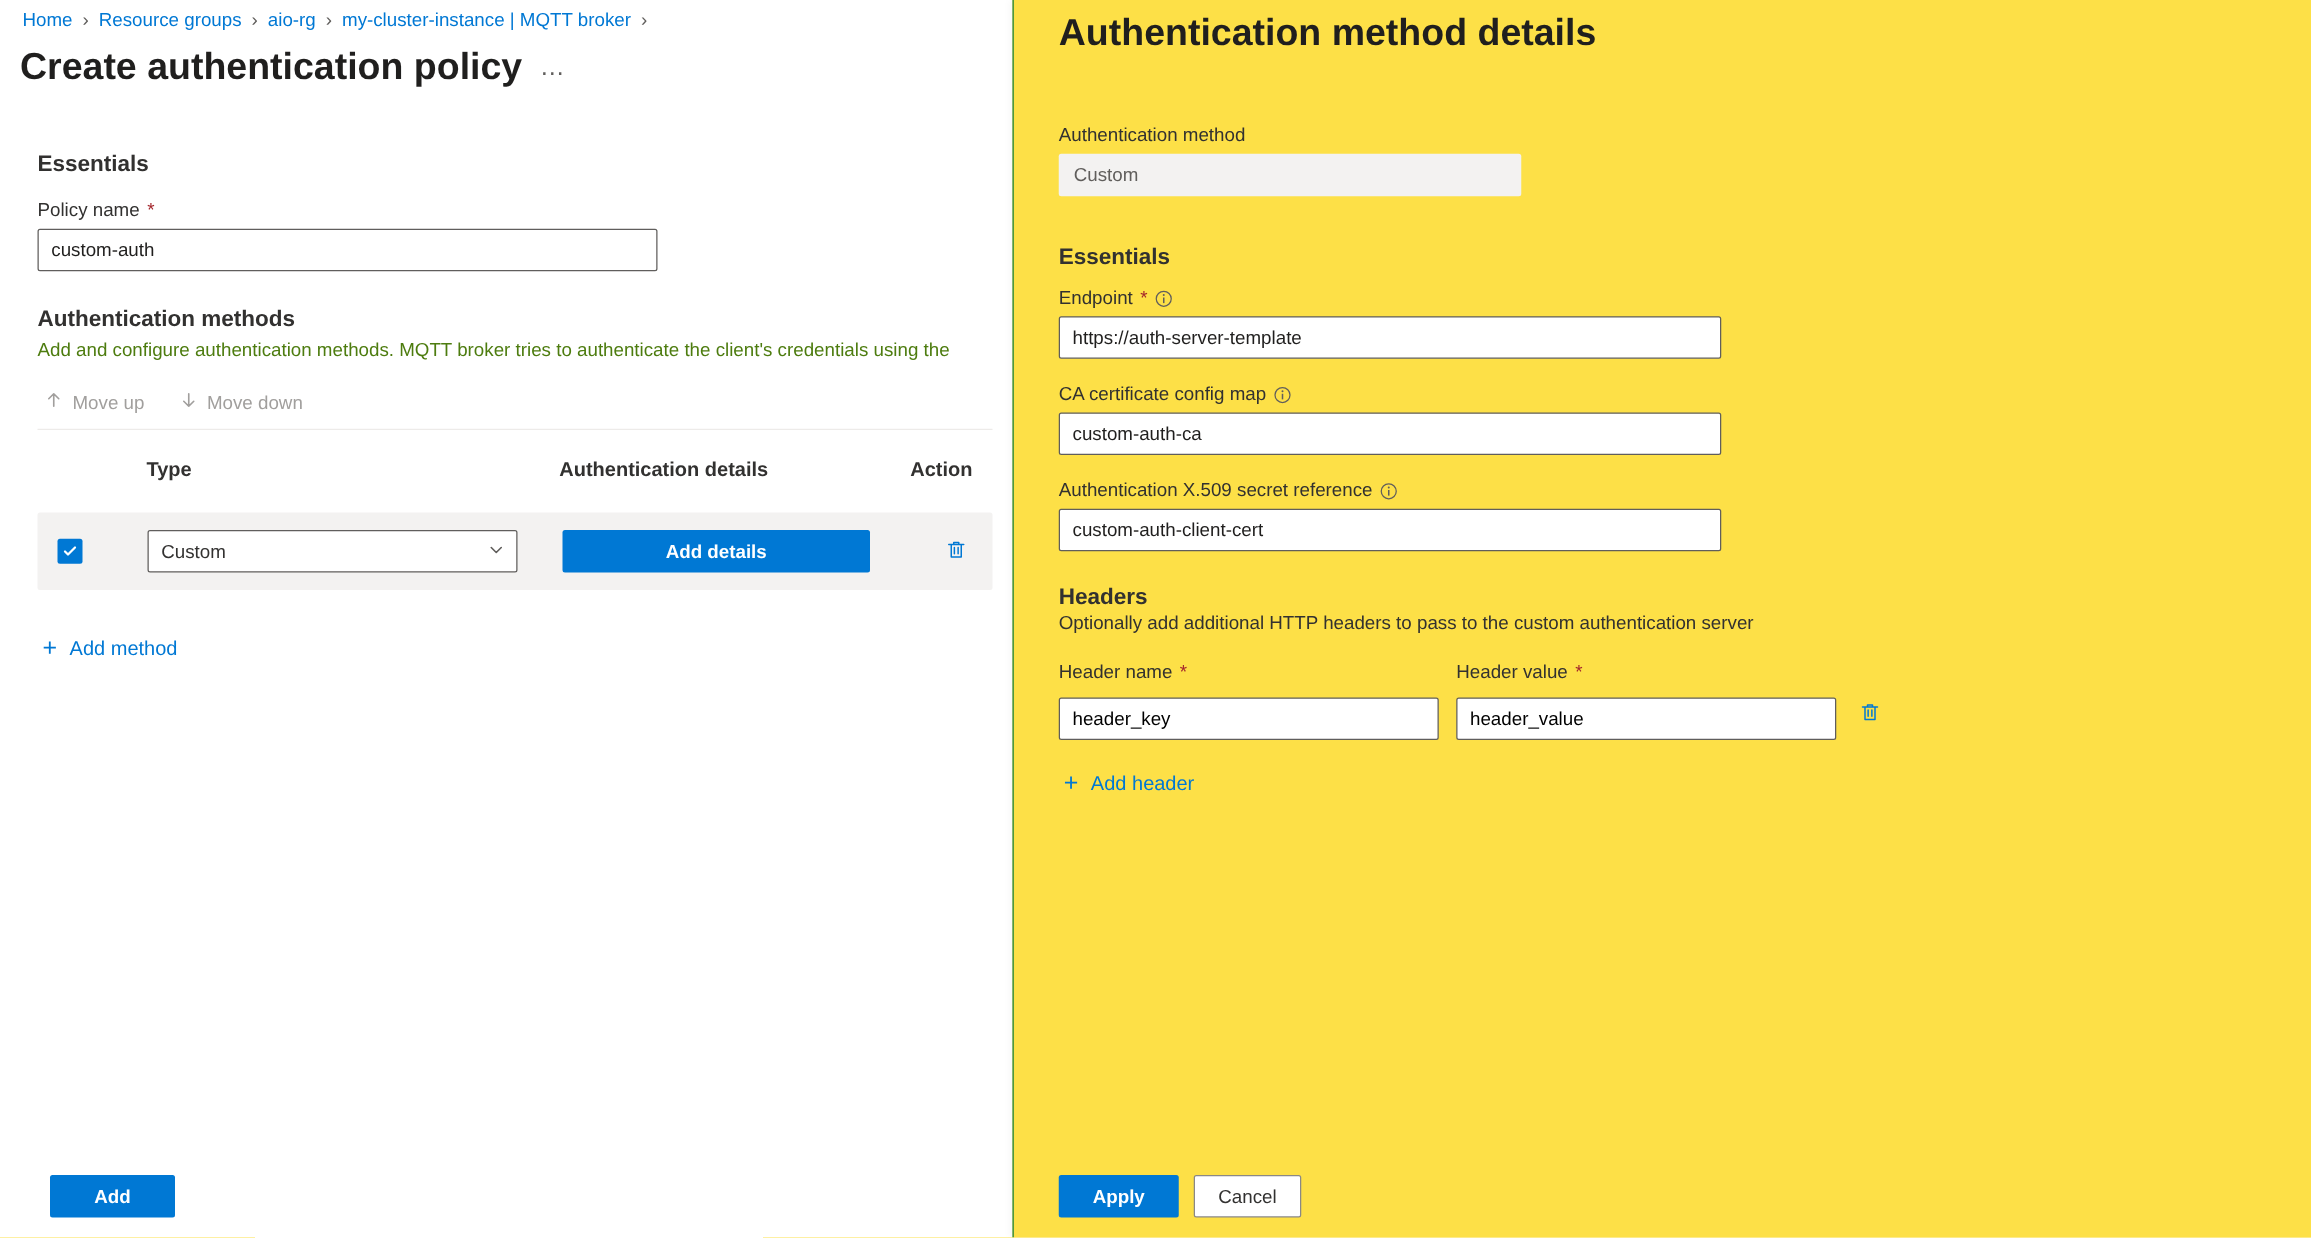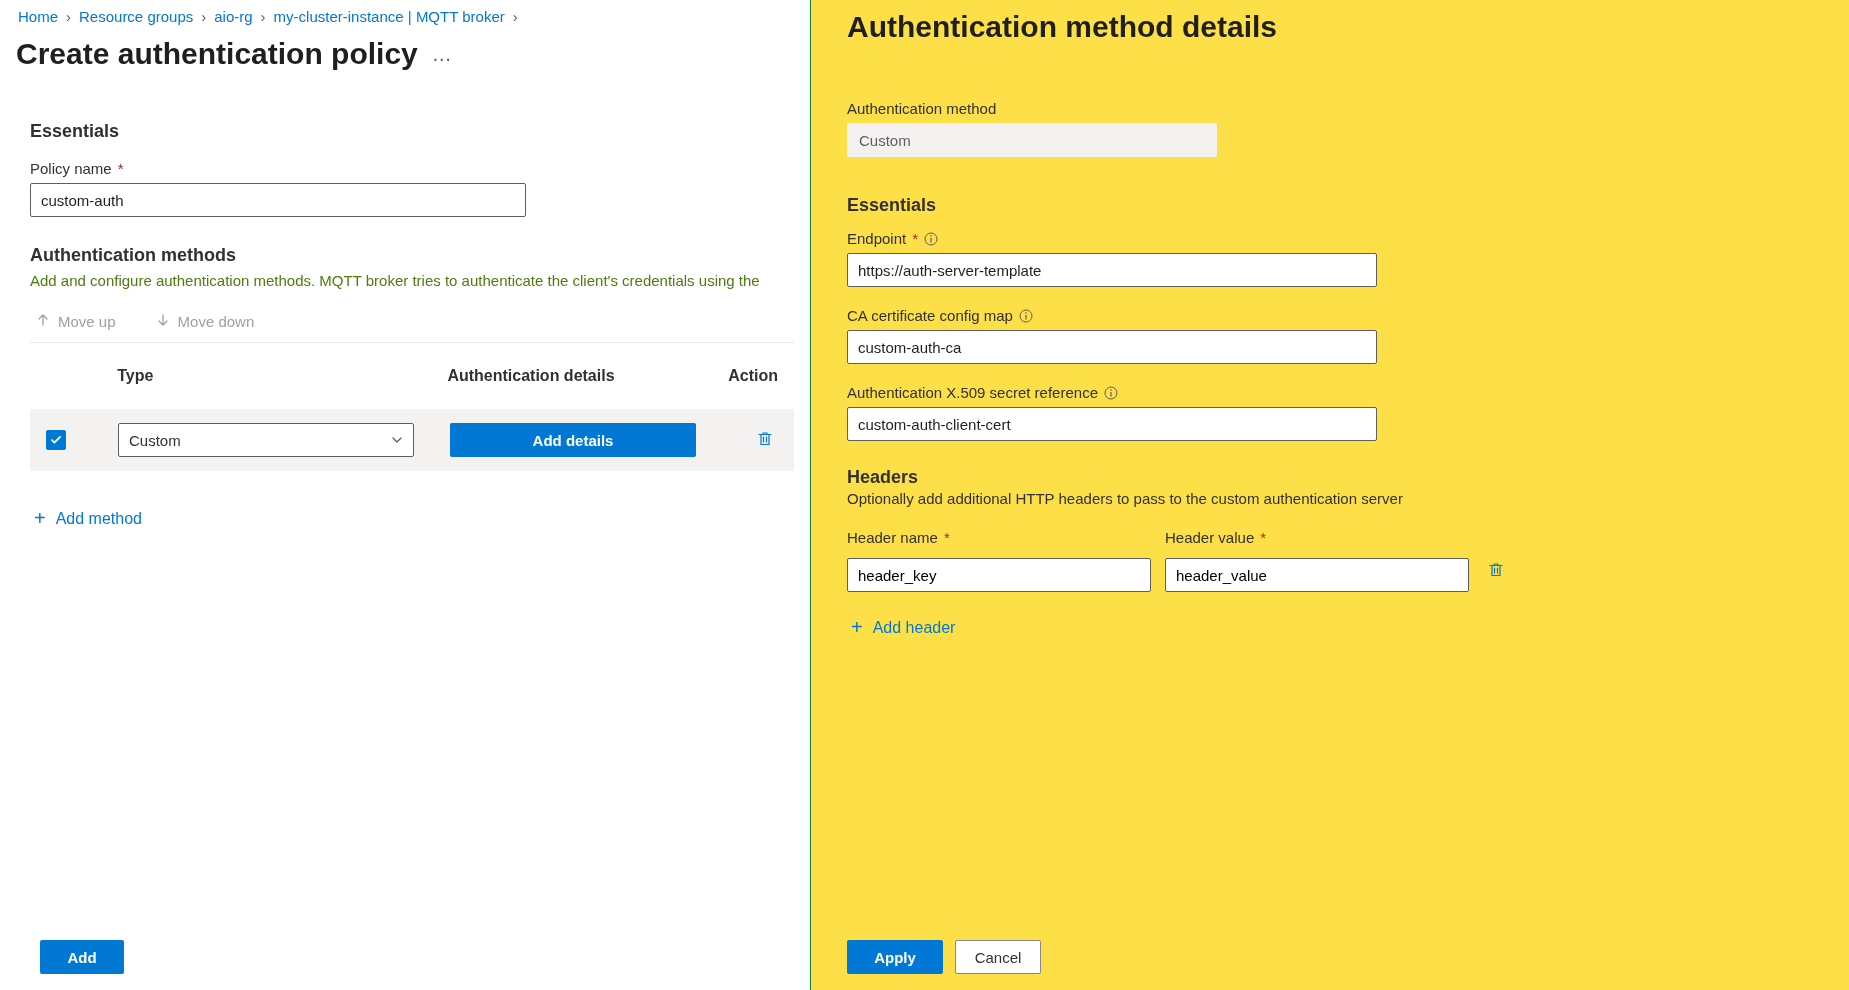--- a/index.html
+++ b/index.html
@@ -57,21 +57,21 @@
       border: 1px solid #605e5c;
       border-radius: 2px;
       padding: 0 10px;
       font-size: 15px;
       font-family: inherit;
       color: #201f1e;
     }
     .subsection-title { font-size: 18px; font-weight: 600; margin-top: 28px; margin-bottom: 4px;}
     .subsection-desc { font-size: 15px; color: #4d7c0f; margin-bottom: 22px; line-height: 1.4;}
     
-    .move-row { display:flex; gap: 40px; align-items:center; margin: 3px 0 12px 6px;}
+    .move-row { display:flex; gap: 28px; align-items:center; margin: 3px 0 12px 6px;}
     .move-btn { display:flex; gap:8px; align-items:center; color:#a19f9d; font-size:15px; cursor: default; background:none; border:none; font-family:inherit;}
     .divider { height:1px; background:#edebe9; margin: 4px 0 24px 0;}
     
     .table-header { display:flex; align-items:center; padding: 0 16px; margin-bottom: 24px; }
     .col-blank { width: 72px; }
     .col-type { width: 334px; font-weight:600; font-size:16px; }
     .col-details { width: 284px; font-weight:600; font-size:16px;}
     .col-action { font-weight:600; font-size:16px;}
     .table-row { display:flex; align-items:center; padding: 14px 16px; background:#f3f2f1; border-radius:2px; }
     .checkbox {
@@ -86,21 +86,21 @@
     .btn-primary {
       background:#0078d4; color:#fff; border:none; height:34px; font-size:15px;
       font-family:inherit; font-weight:600; border-radius:2px; cursor:pointer; padding: 0 16px;
     }
     .btn-add-details { width: 246px; margin-right: 56px;}
     .trash-btn { background:none; border:none; cursor:pointer; color:#0078d4; padding:4px;}
     .add-method { display:flex; align-items:center; gap:10px; color:#0078d4; font-size:16px; cursor:pointer; background:none; border:none; font-family:inherit; margin-top: 36px; padding-left: 4px;}
     .plus-icon { font-size:20px; font-weight:300;}
     
     .bottom-bar { margin-top:auto; padding-top: 16px;}
-    .btn-primary-sm { background:#0078d4; color:#fff; border:none; height:34px; width:84px; font-size:15px; font-weight:600; font-family:inherit; border-radius:2px; cursor:pointer;}
+    .btn-primary-sm { background:#0078d4; color:#fff; border:none; height:34px; width:100px; font-size:15px; font-weight:600; font-family:inherit; border-radius:2px; cursor:pointer;}
     .btn-secondary { background:#fff; color:#323130; border:1px solid #8a8886; height:34px; width:86px; font-size:15px; font-weight:400; font-family:inherit; border-radius:2px; cursor:pointer;}
     
     .panel-title { font-size: 30px; font-weight:600; color:#201f1e; margin-bottom: 56px;}
     .readonly-field {
       width: 370px; height:34px; background:#f3f2f1; border:none; border-radius:2px;
       padding: 0 12px; font-size:15px; color:#605e5c; display:flex; align-items:center;
     }
     .right-input { width: 530px; height:34px; border:1px solid #605e5c; border-radius:2px; padding:0 10px; font-size:15px; font-family:inherit; color:#201f1e;}
     .field-block { margin-bottom: 20px;}
     .info-icon { display:inline-flex; width:14px; height:14px; align-items:center; justify-content:center; }

